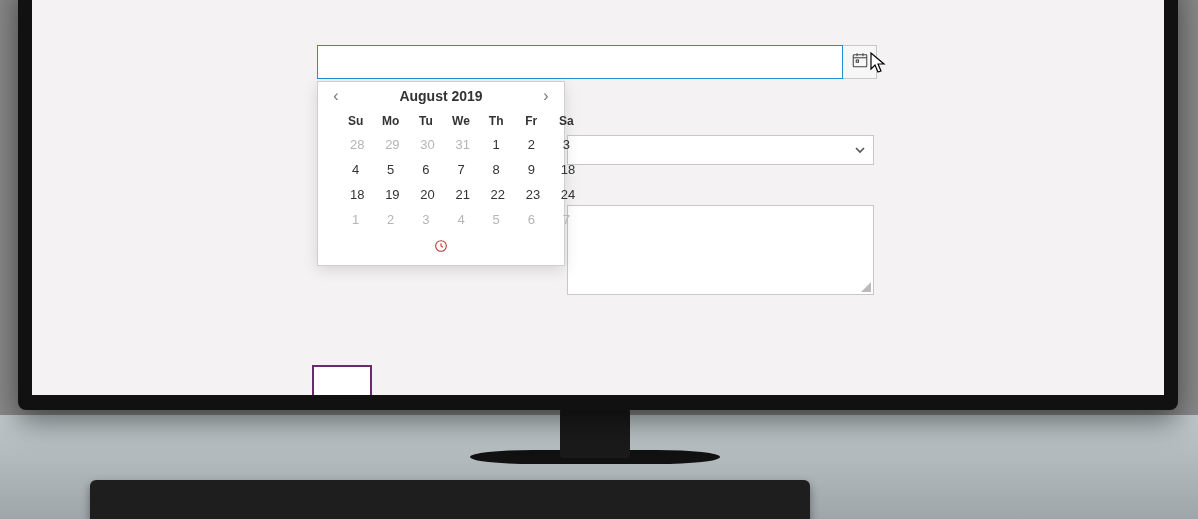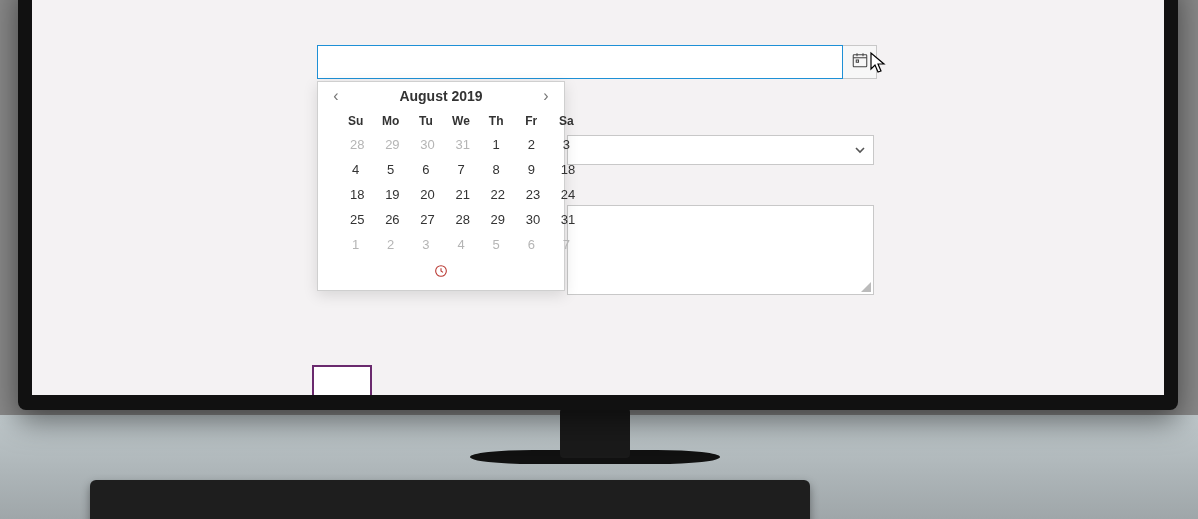--- a/index.html
+++ b/index.html
@@ -295,29 +295,20 @@
             <tr>
               <td>18</td>
               <td>19</td>
               <td>20</td>
               <td>21</td>
               <td>22</td>
               <td>23</td>
               <td>24</td>
             </tr>
             <tr>
-              <td>25</td>
-              <td>26</td>
-              <td>27</td>
-              <td>28</td>
-              <td>29</td>
-              <td>30</td>
-              <td>31</td>
-            </tr>
-            <tr>
               <td class="other-month">1</td>
               <td class="other-month">2</td>
               <td class="other-month">3</td>
               <td class="other-month">4</td>
               <td class="other-month">5</td>
               <td class="other-month">6</td>
               <td class="other-month">7</td>
             </tr>
           </tbody>
       </table>

